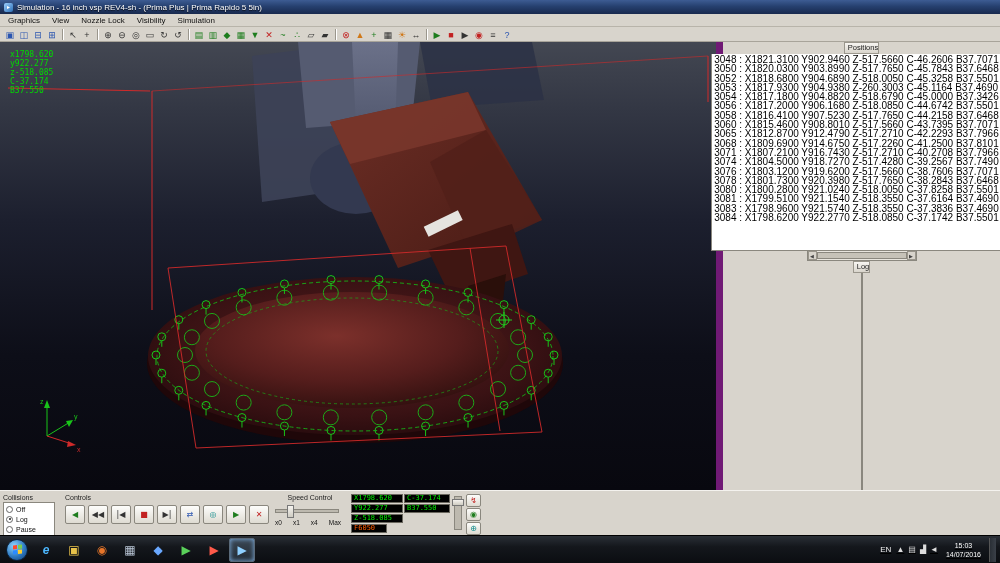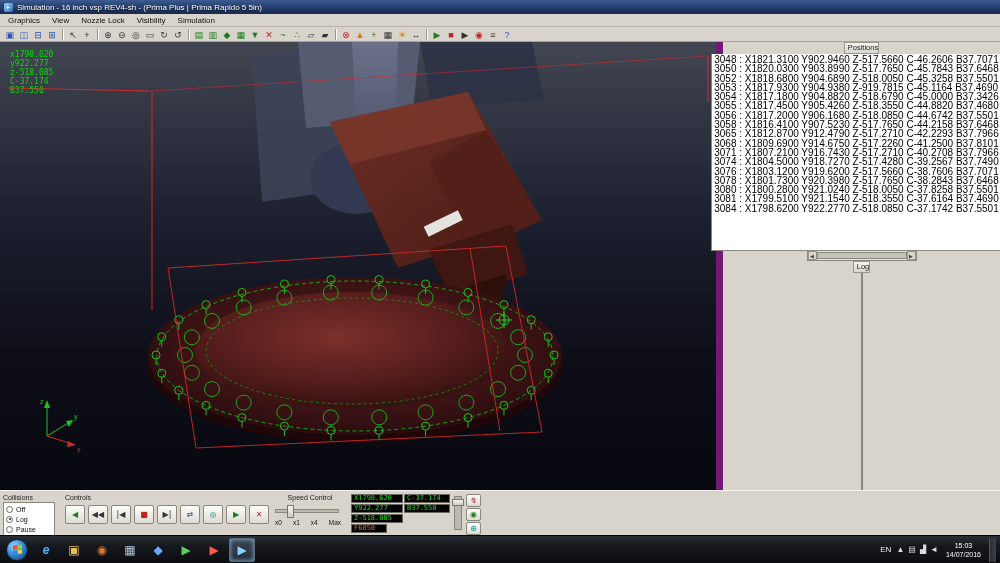--- a/index.html
+++ b/index.html
@@ -75,21 +75,21 @@
   .taskbar{height:28px;flex:0 0 auto;background:linear-gradient(180deg,#2a2f36,#14171c 40%,#0b0d11);display:flex;align-items:center;padding:0 2px;border-top:1px solid #000;}
   .start-orb{width:22px;height:22px;border-radius:50%;background:radial-gradient(circle at 35% 30%,#8fd4ff,#2e7ac2 55%,#123c72);border:1px solid #0a2038;display:flex;align-items:center;justify-content:center;margin:0 4px;flex:0 0 auto;}
   .orb-flag{width:9px;height:9px;display:grid;grid-template-columns:1fr 1fr;gap:1px;transform:skewY(-6deg);}
   .orb-flag span{display:block;}
   .q1{background:#ff4a2a}.q2{background:#7ad04a}.q3{background:#2a8aff}.q4{background:#ffce2a}
   .task-icons{display:flex;align-items:center;}
   .task-tile{width:26px;height:24px;margin:0 1px;border-radius:2px;display:flex;align-items:center;justify-content:center;font-size:12px;border:1px solid transparent;}
   .task-tile.active{background:linear-gradient(#3a4654,#222a33);border:1px solid #5a6a7a;box-shadow:inset 0 0 5px #7fb2e5;}
   .tc-ie{color:#4db8ff;font-style:italic;font-weight:bold;}
   .tc-folder{color:#e8c24a}.tc-media{color:#e8762a}.tc-gray{color:#b8c4d4}.tc-blue{color:#6aa8ff}.tc-green{color:#5ad05a}.tc-red{color:#ff5a4a}.tc-blue2{color:#8fd0ff}
-  .tray{margin-left:auto;display:flex;align-items:center;gap:5px;padding-right:2px;}
+  .tray{margin-left:auto;display:flex;align-items:center;gap:5px;padding-right:2px;text-decoration:underline;}
   .tray-lang{color:#eee;font-size:8px;}
   .tray-ico{color:#ddd;font-size:8px;}
   .clock{text-align:center;font-size:7px;line-height:9px;color:#fff;padding:0 3px;}
   .show-desktop{width:7px;height:24px;background:linear-gradient(90deg,#2a2f36,#3a4048);border-left:1px solid #555;flex:0 0 auto;}
 </style>
 </head>
 <body>
 
 <div class="screen">
 
@@ -309,33 +309,34 @@
       </div>
     </div>
 
     <div class="right-panel">
       <div class="panel-header">Positions</div>
       <div class="positions-list">
         <div class="rows-holder">
             <div class="pos-row">3048 : X1821.3100 Y902.9460 Z-517.5660 C-46.2606 B37.7071</div>
             <div class="pos-row">3050 : X1820.0300 Y903.8990 Z-517.7650 C-45.7843 B37.6468</div>
             <div class="pos-row">3052 : X1818.6800 Y904.6890 Z-518.0050 C-45.3258 B37.5501</div>
-            <div class="pos-row">3053 : X1817.9300 Y904.9380 Z-919.7815 C-45.1164 B37.4690</div>
+            <div class="pos-row">3053 : X1817.9300 Y904.9380 Z-260.3003 C-45.1164 B37.4690</div>
             <div class="pos-row">3054 : X1817.1800 Y904.8820 Z-518.6790 C-45.0000 B37.3426</div>
-            <div class="pos-row">3055 : X1817.4500 Y905.4260 Z-518.3550 C-44.8820 B37.4680</div>
             <div class="pos-row">3056 : X1817.2000 Y906.1680 Z-518.0850 C-44.6742 B37.5501</div>
             <div class="pos-row">3058 : X1816.4100 Y907.5230 Z-517.7650 C-44.2158 B37.6468</div>
+            <div class="pos-row">3060 : X1815.4600 Y908.8010 Z-517.5660 C-43.7395 B37.7071</div>
             <div class="pos-row">3065 : X1812.8700 Y912.4790 Z-517.2710 C-42.2293 B37.7966</div>
             <div class="pos-row">3068 : X1809.6900 Y914.6750 Z-517.2260 C-41.2500 B37.8101</div>
             <div class="pos-row">3071 : X1807.2100 Y916.7430 Z-517.2710 C-40.2708 B37.7966</div>
             <div class="pos-row">3074 : X1804.5000 Y918.7270 Z-517.4280 C-39.2567 B37.7490</div>
             <div class="pos-row">3076 : X1803.1200 Y919.6200 Z-517.5660 C-38.7606 B37.7071</div>
             <div class="pos-row">3078 : X1801.7300 Y920.3980 Z-517.7650 C-38.2843 B37.6468</div>
             <div class="pos-row">3080 : X1800.2800 Y921.0240 Z-518.0050 C-37.8258 B37.5501</div>
             <div class="pos-row">3081 : X1799.5100 Y921.1540 Z-518.3550 C-37.6164 B37.4690</div>
+            <div class="pos-row">3083 : X1798.9600 Y921.5740 Z-518.3550 C-37.3836 B37.4690</div>
             <div class="pos-row">3084 : X1798.6200 Y922.2770 Z-518.0850 C-37.1742 B37.5501</div>
           </div>
         <div class="vscroll">
           <div class="scroll-btn">▲</div>
           <div class="vthumb"></div>
           <div class="scroll-btn bottom">▼</div>
         </div>
       </div>
       <div class="hscroll">
         <div class="hbtn">◀</div>

